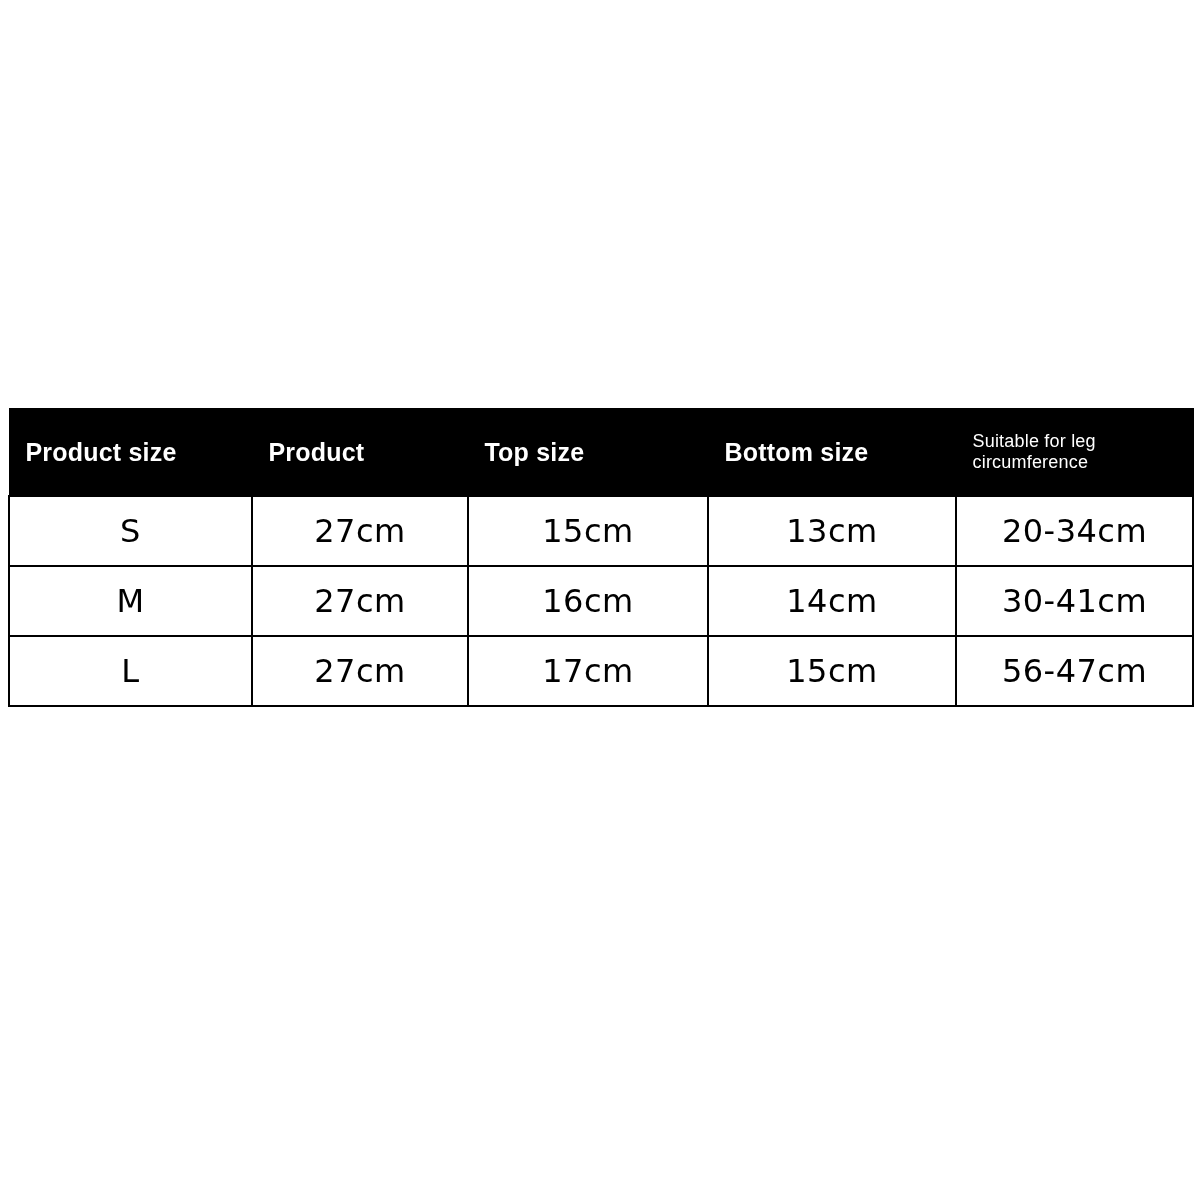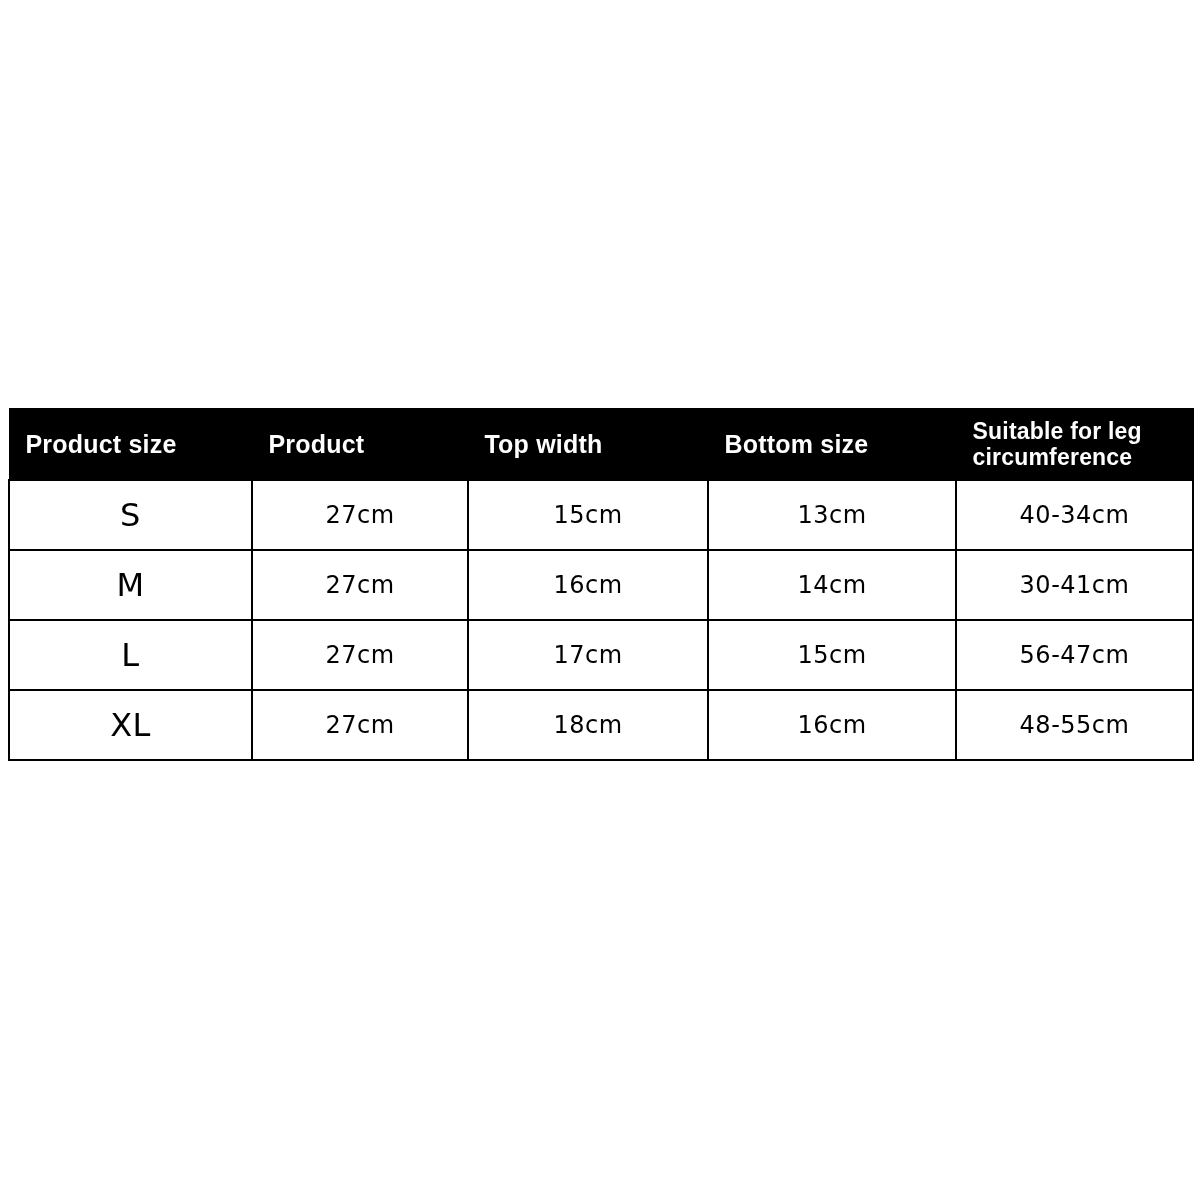--- a/index.html
+++ b/index.html
@@ -34,40 +34,40 @@
   table.size-table col.c2 { width: 240px; }
   table.size-table col.c3 { width: 248px; }
   table.size-table col.c4 { width: 237px; }
 
   thead th {
     background: #000000;
     color: #ffffff;
     font-size: 25px;
     font-weight: bold;
     height: 70px;
-    padding: 0 16px;
+    padding: 8px 16px;
     text-align: left;
     vertical-align: middle;
     border: 1px solid #000000;
     letter-spacing: 0.2px;
   }
 
   thead th.header-wrap {
-    font-size: 23px;
+    font-size: 18px;
     line-height: 1.15;
-    font-weight: bold;
+    font-weight: normal;
     padding-right: 8px;
   }
 
   tbody td {
     border: 2px solid #000000;
     height: 66px;
     text-align: center;
     vertical-align: middle;
-    font-size: 24px;
+    font-size: 32px;
     color: #000000;
     font-family: "DejaVu Sans", sans-serif;
     letter-spacing: 0.5px;
   }
 
   tbody tr td:first-child {
     font-size: 32px;
   }
 
   .hdr-inner {
@@ -83,52 +83,45 @@
       <col class="c0">
       <col class="c1">
       <col class="c2">
       <col class="c3">
       <col class="c4">
     </colgroup>
     <thead>
       <tr>
         <th>Product size</th>
         <th>Product</th>
-        <th>Top width</th>
+        <th>Top size</th>
         <th>Bottom size</th>
         <th class="header-wrap">
           <span class="hdr-inner">Suitable for leg</span>
           <span class="hdr-inner">circumference</span>
         </th>
       </tr>
     </thead>
     <tbody>
       <tr>
         <td>S</td>
         <td>27cm</td>
         <td>15cm</td>
         <td>13cm</td>
-        <td>40-34cm</td>
+        <td>20-34cm</td>
       </tr>
       <tr>
         <td>M</td>
         <td>27cm</td>
         <td>16cm</td>
         <td>14cm</td>
         <td>30-41cm</td>
       </tr>
       <tr>
         <td>L</td>
         <td>27cm</td>
         <td>17cm</td>
         <td>15cm</td>
         <td>56-47cm</td>
       </tr>
-      <tr>
-        <td>XL</td>
-        <td>27cm</td>
-        <td>18cm</td>
-        <td>16cm</td>
-        <td>48-55cm</td>
-      </tr>
     </tbody>
   </table>
 </div>
 
 </body></html>

